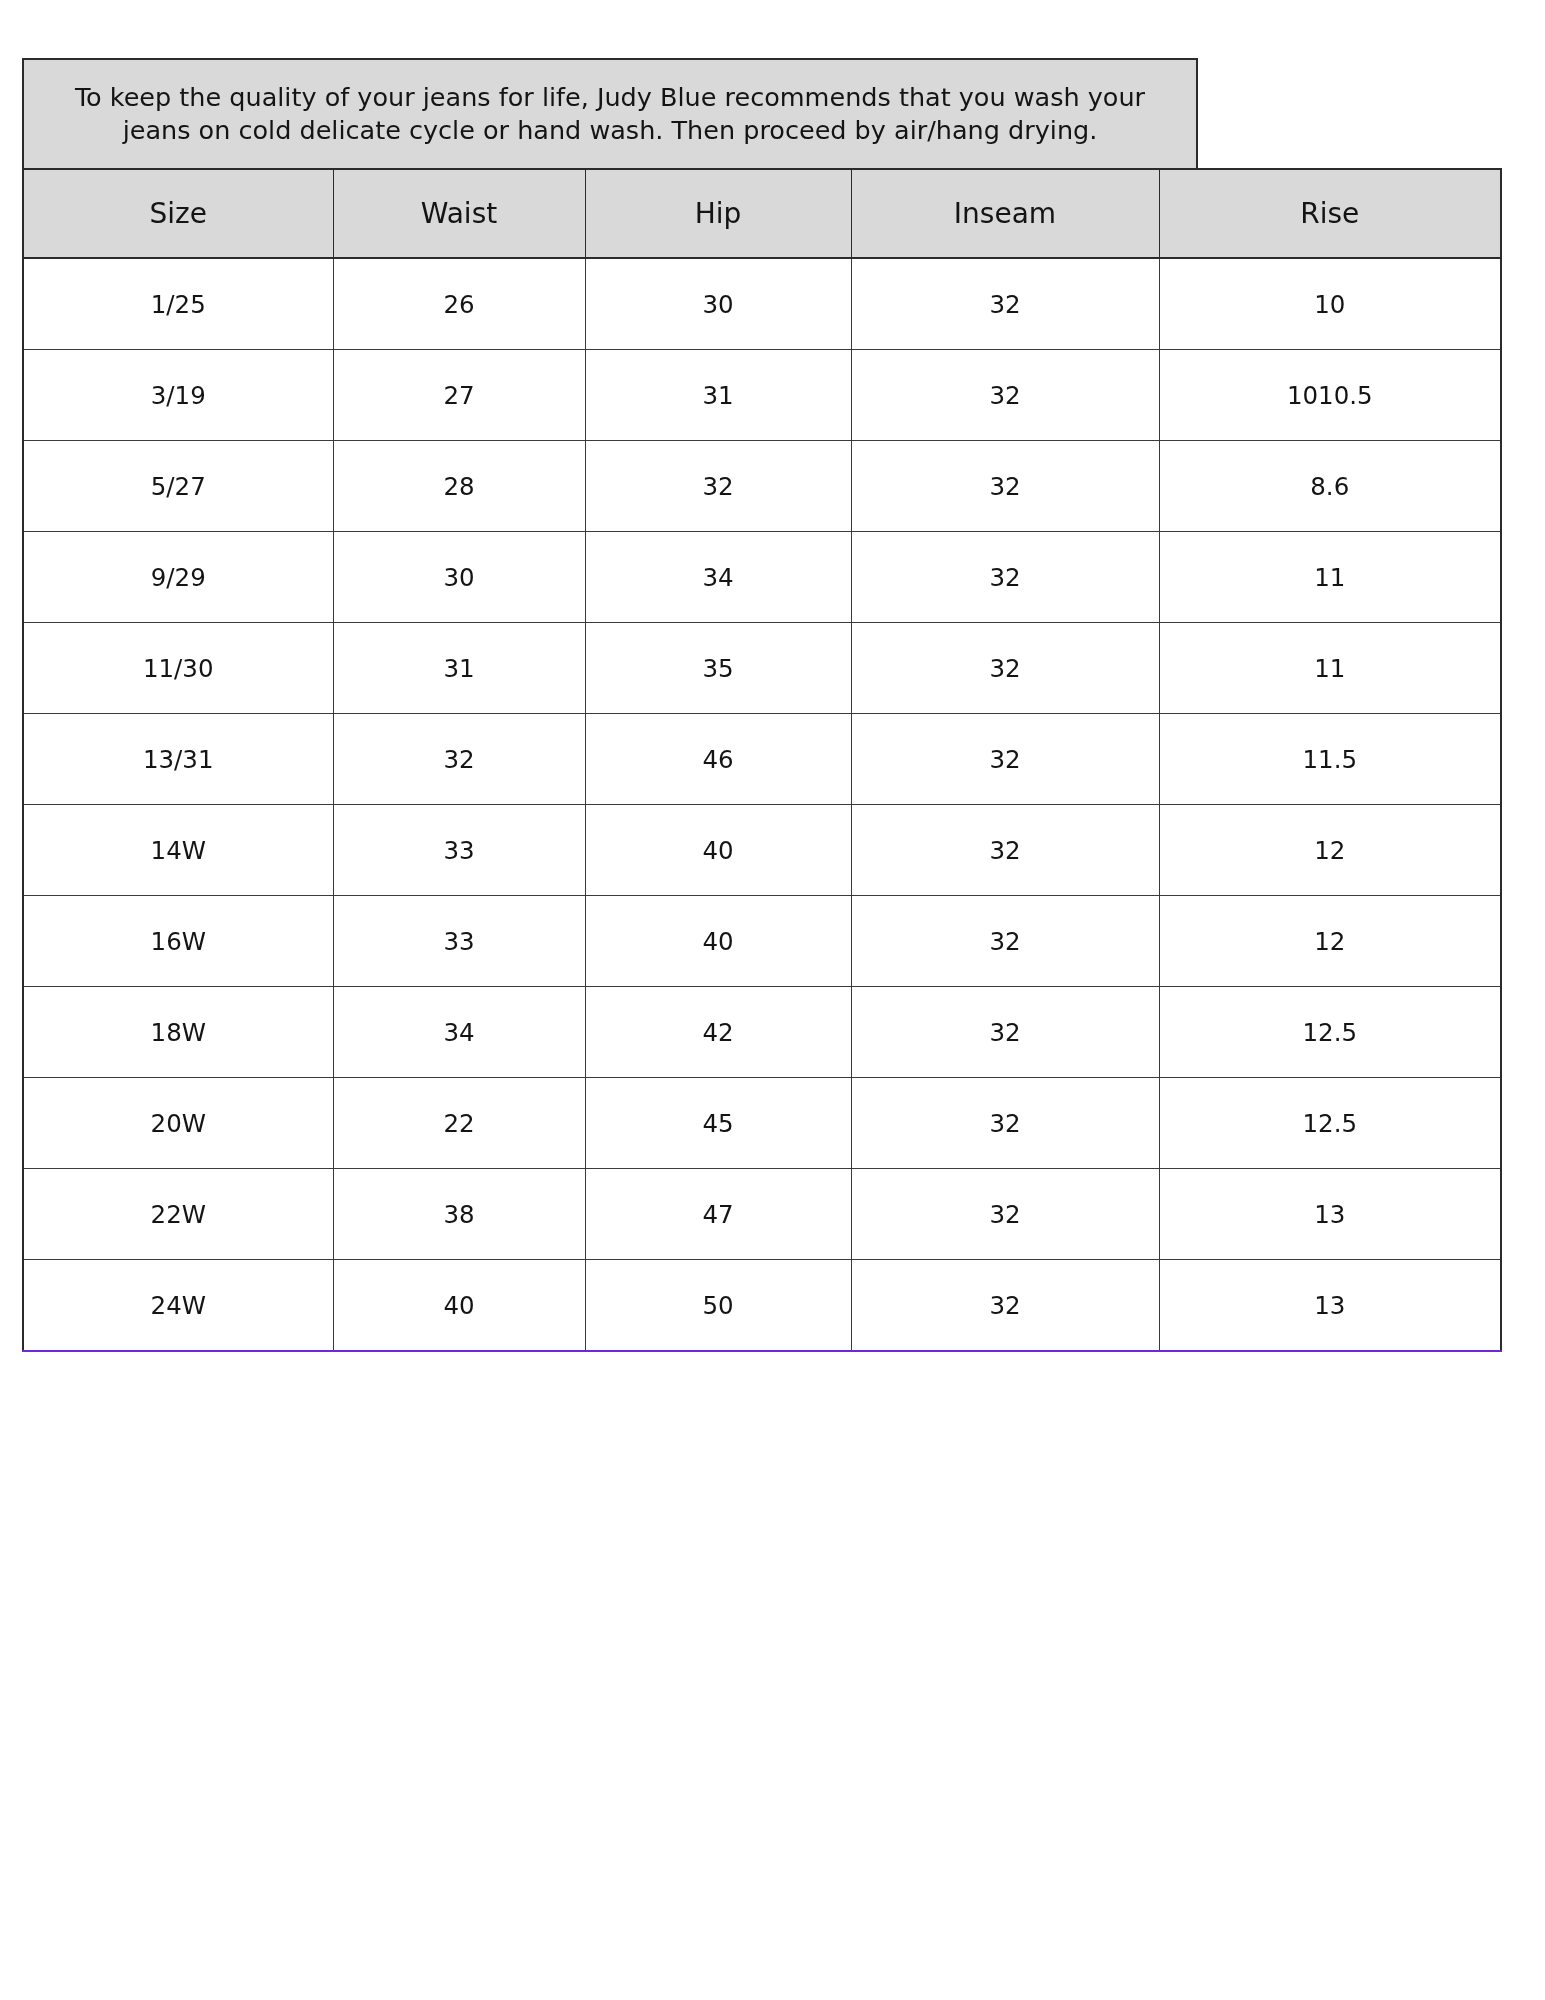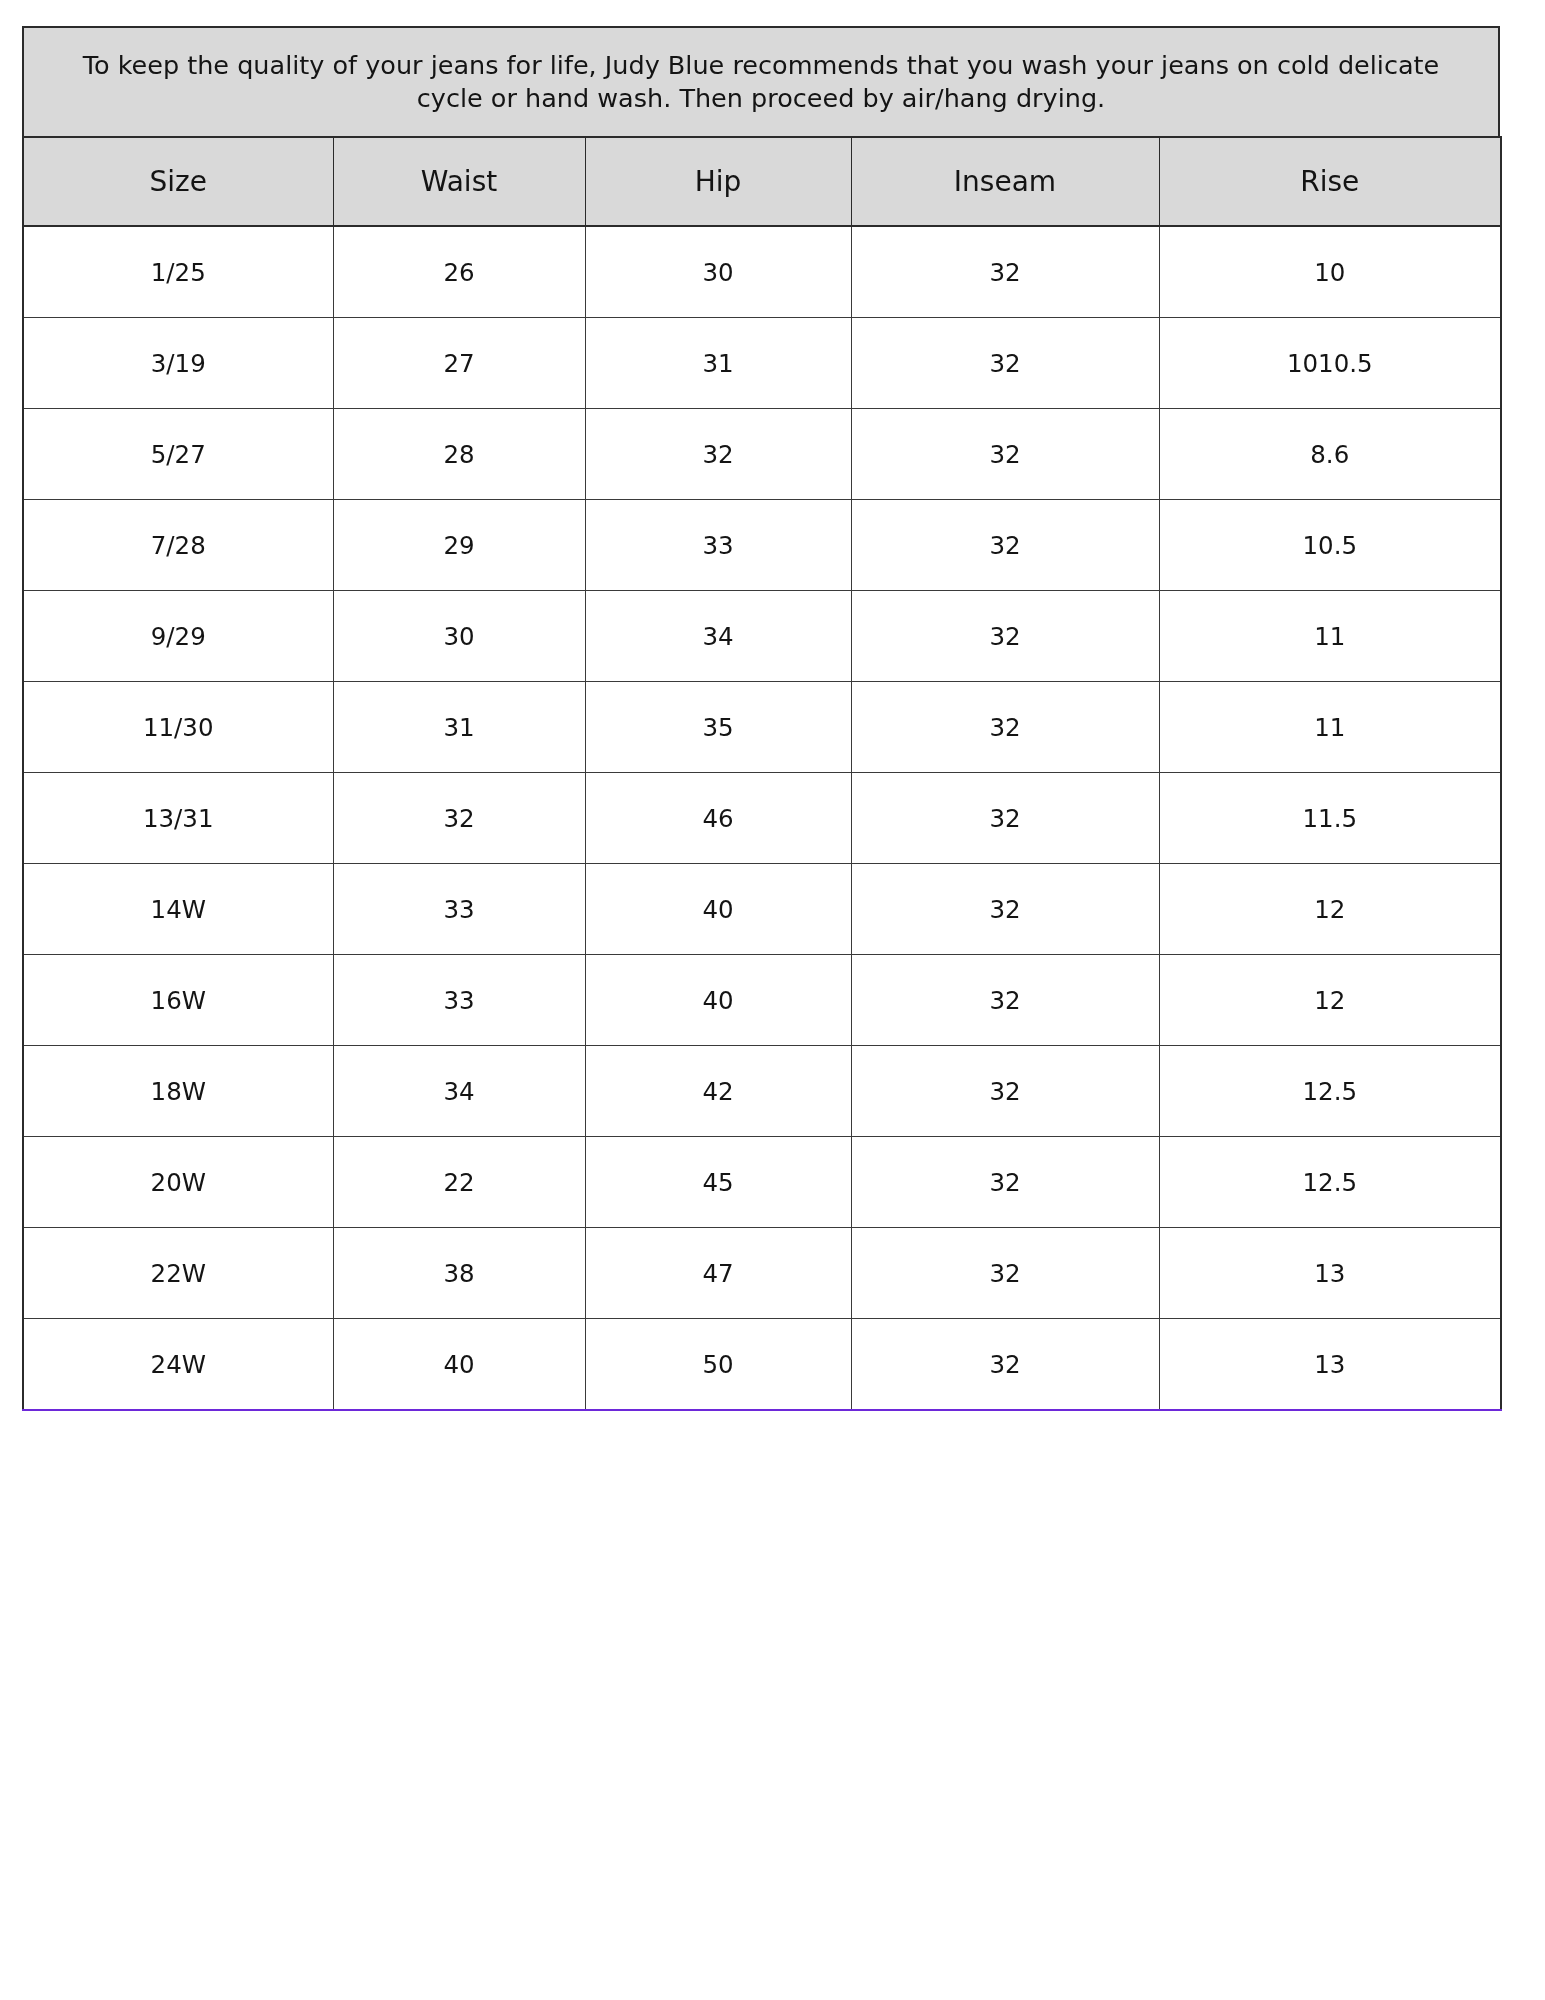--- a/index.html
+++ b/index.html
@@ -18,29 +18,30 @@
   .sheet {
     box-sizing: border-box;
     width: 1545px;
     height: 2000px;
     padding: 26px 22px 0 22px;
   }
 
   
   .care-banner {
     box-sizing: border-box;
-    width: 1478px;
+    width: 1176px;
     min-height: 110px;
     background: #d9d9d9;
     border: 2px solid #2b2b2b;
     border-bottom: none;
     display: flex;
     align-items: center;
     justify-content: center;
     padding: 8px 30px;
+    margin-top: 32px;
   }
   .care-banner .care-text {
     font-size: 25.5px;
     line-height: 1.30;
     text-align: center;
     color: #141414;
     max-width: 1400px;
   }
 
   
@@ -124,27 +125,20 @@
           <td>1010.5</td>
         </tr>
         <tr>
           <td>5/27</td>
           <td>28</td>
           <td>32</td>
           <td>32</td>
           <td>8.6</td>
         </tr>
         <tr>
-          <td>7/28</td>
-          <td>29</td>
-          <td>33</td>
-          <td>32</td>
-          <td>10.5</td>
-        </tr>
-        <tr>
           <td>9/29</td>
           <td>30</td>
           <td>34</td>
           <td>32</td>
           <td>11</td>
         </tr>
         <tr>
           <td>11/30</td>
           <td>31</td>
           <td>35</td>

